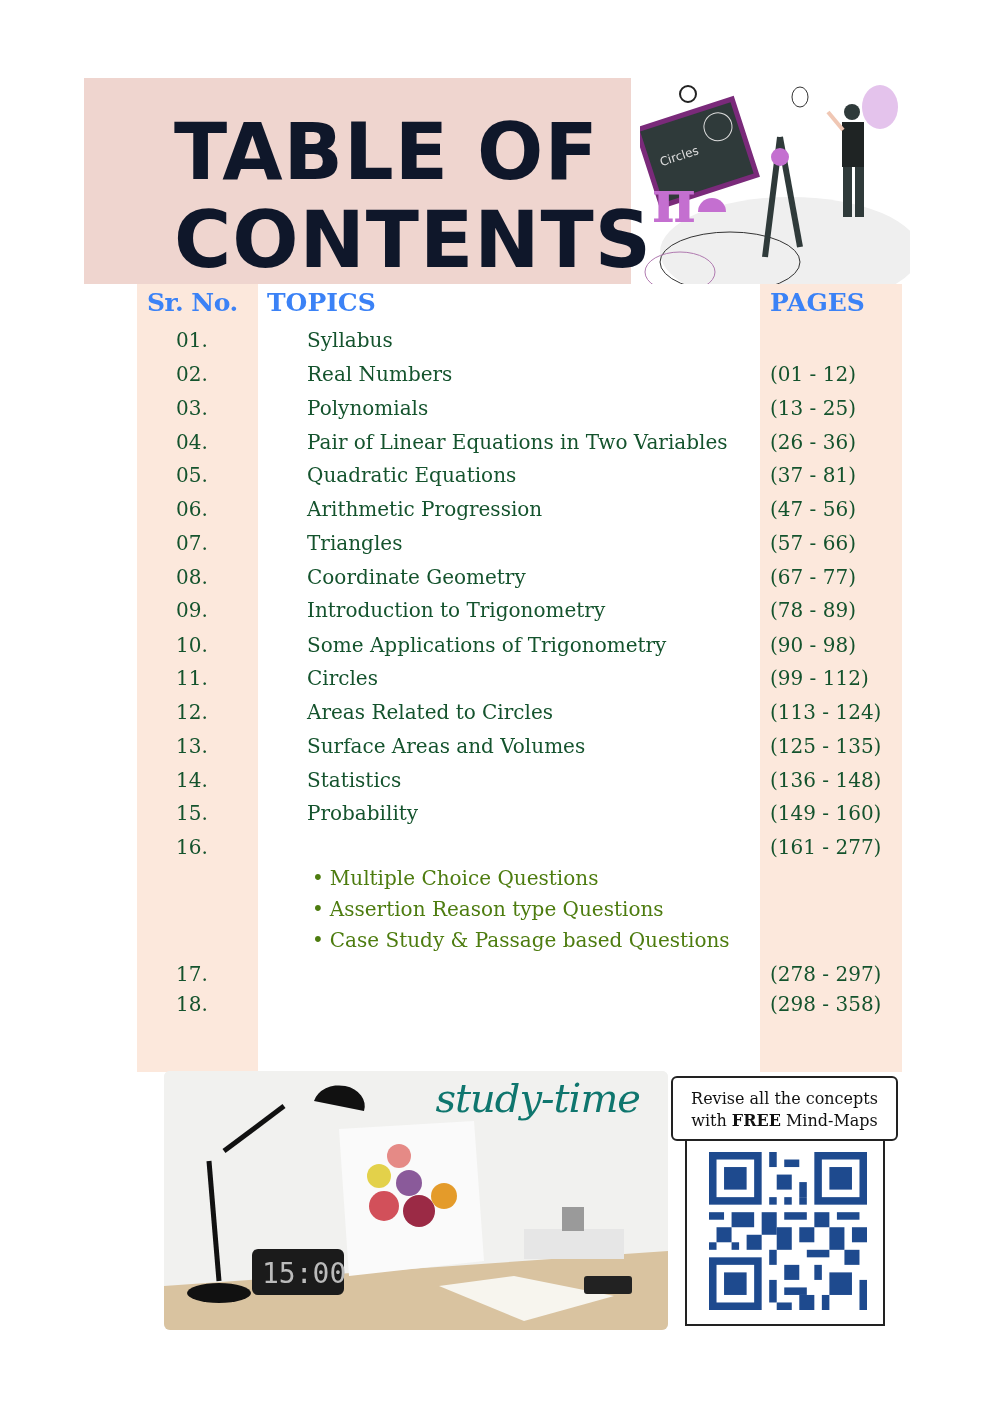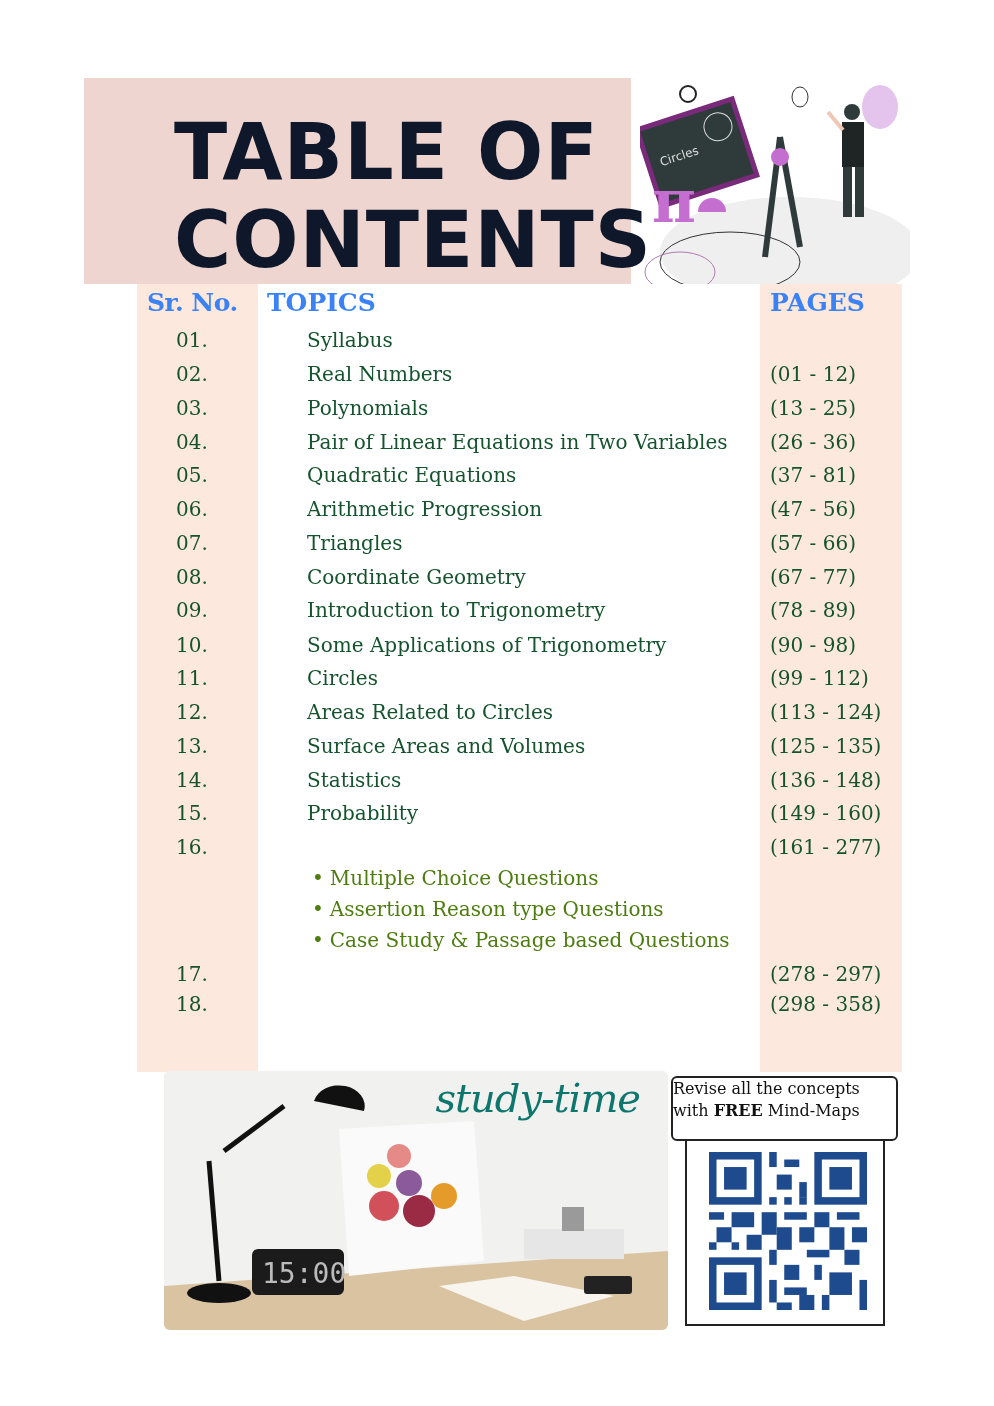--- a/index.html
+++ b/index.html
@@ -36,22 +36,22 @@
   .row18 .topic { white-space: normal; width: 490px; line-height: 28px; }
   b.bold { font-weight: bold; }
 
   .photo { position: absolute; left: 164px; top: 1071px; width: 504px; height: 259px; border-radius: 6px; overflow: hidden; background: #efefed; }
   .study-time {
     position: absolute; right: 28px; top: 4px; font-family: "DejaVu Serif", serif; font-style: italic;
     font-size: 40px; color: #0f766e; letter-spacing: -1px;
   }
   .qr-label {
     position: absolute; left: 671px; top: 1076px; width: 227px; height: 65px; border: 2px solid #222;
-    border-radius: 6px; background: #fff; text-align: left; font-size: 16px; line-height: 22px; color: #111;
-    box-sizing: border-box; z-index: 2;
+    border-radius: 6px; background: #fff; text-align: center; font-size: 16px; line-height: 22px; color: #111;
+    box-sizing: border-box; padding-top: 10px; z-index: 2;
   }
   .qr-frame { position: absolute; left: 685px; top: 1138px; width: 200px; height: 188px; border: 2px solid #222; border-top: none; background: #fff; box-sizing: border-box; }
   .qr-svg { position: absolute; left: 22px; top: 14px; }
 </style>
 </head>
 <body>
 
 <div class="title-box">
   <div class="title-text">
     <div>TABLE OF</div>

